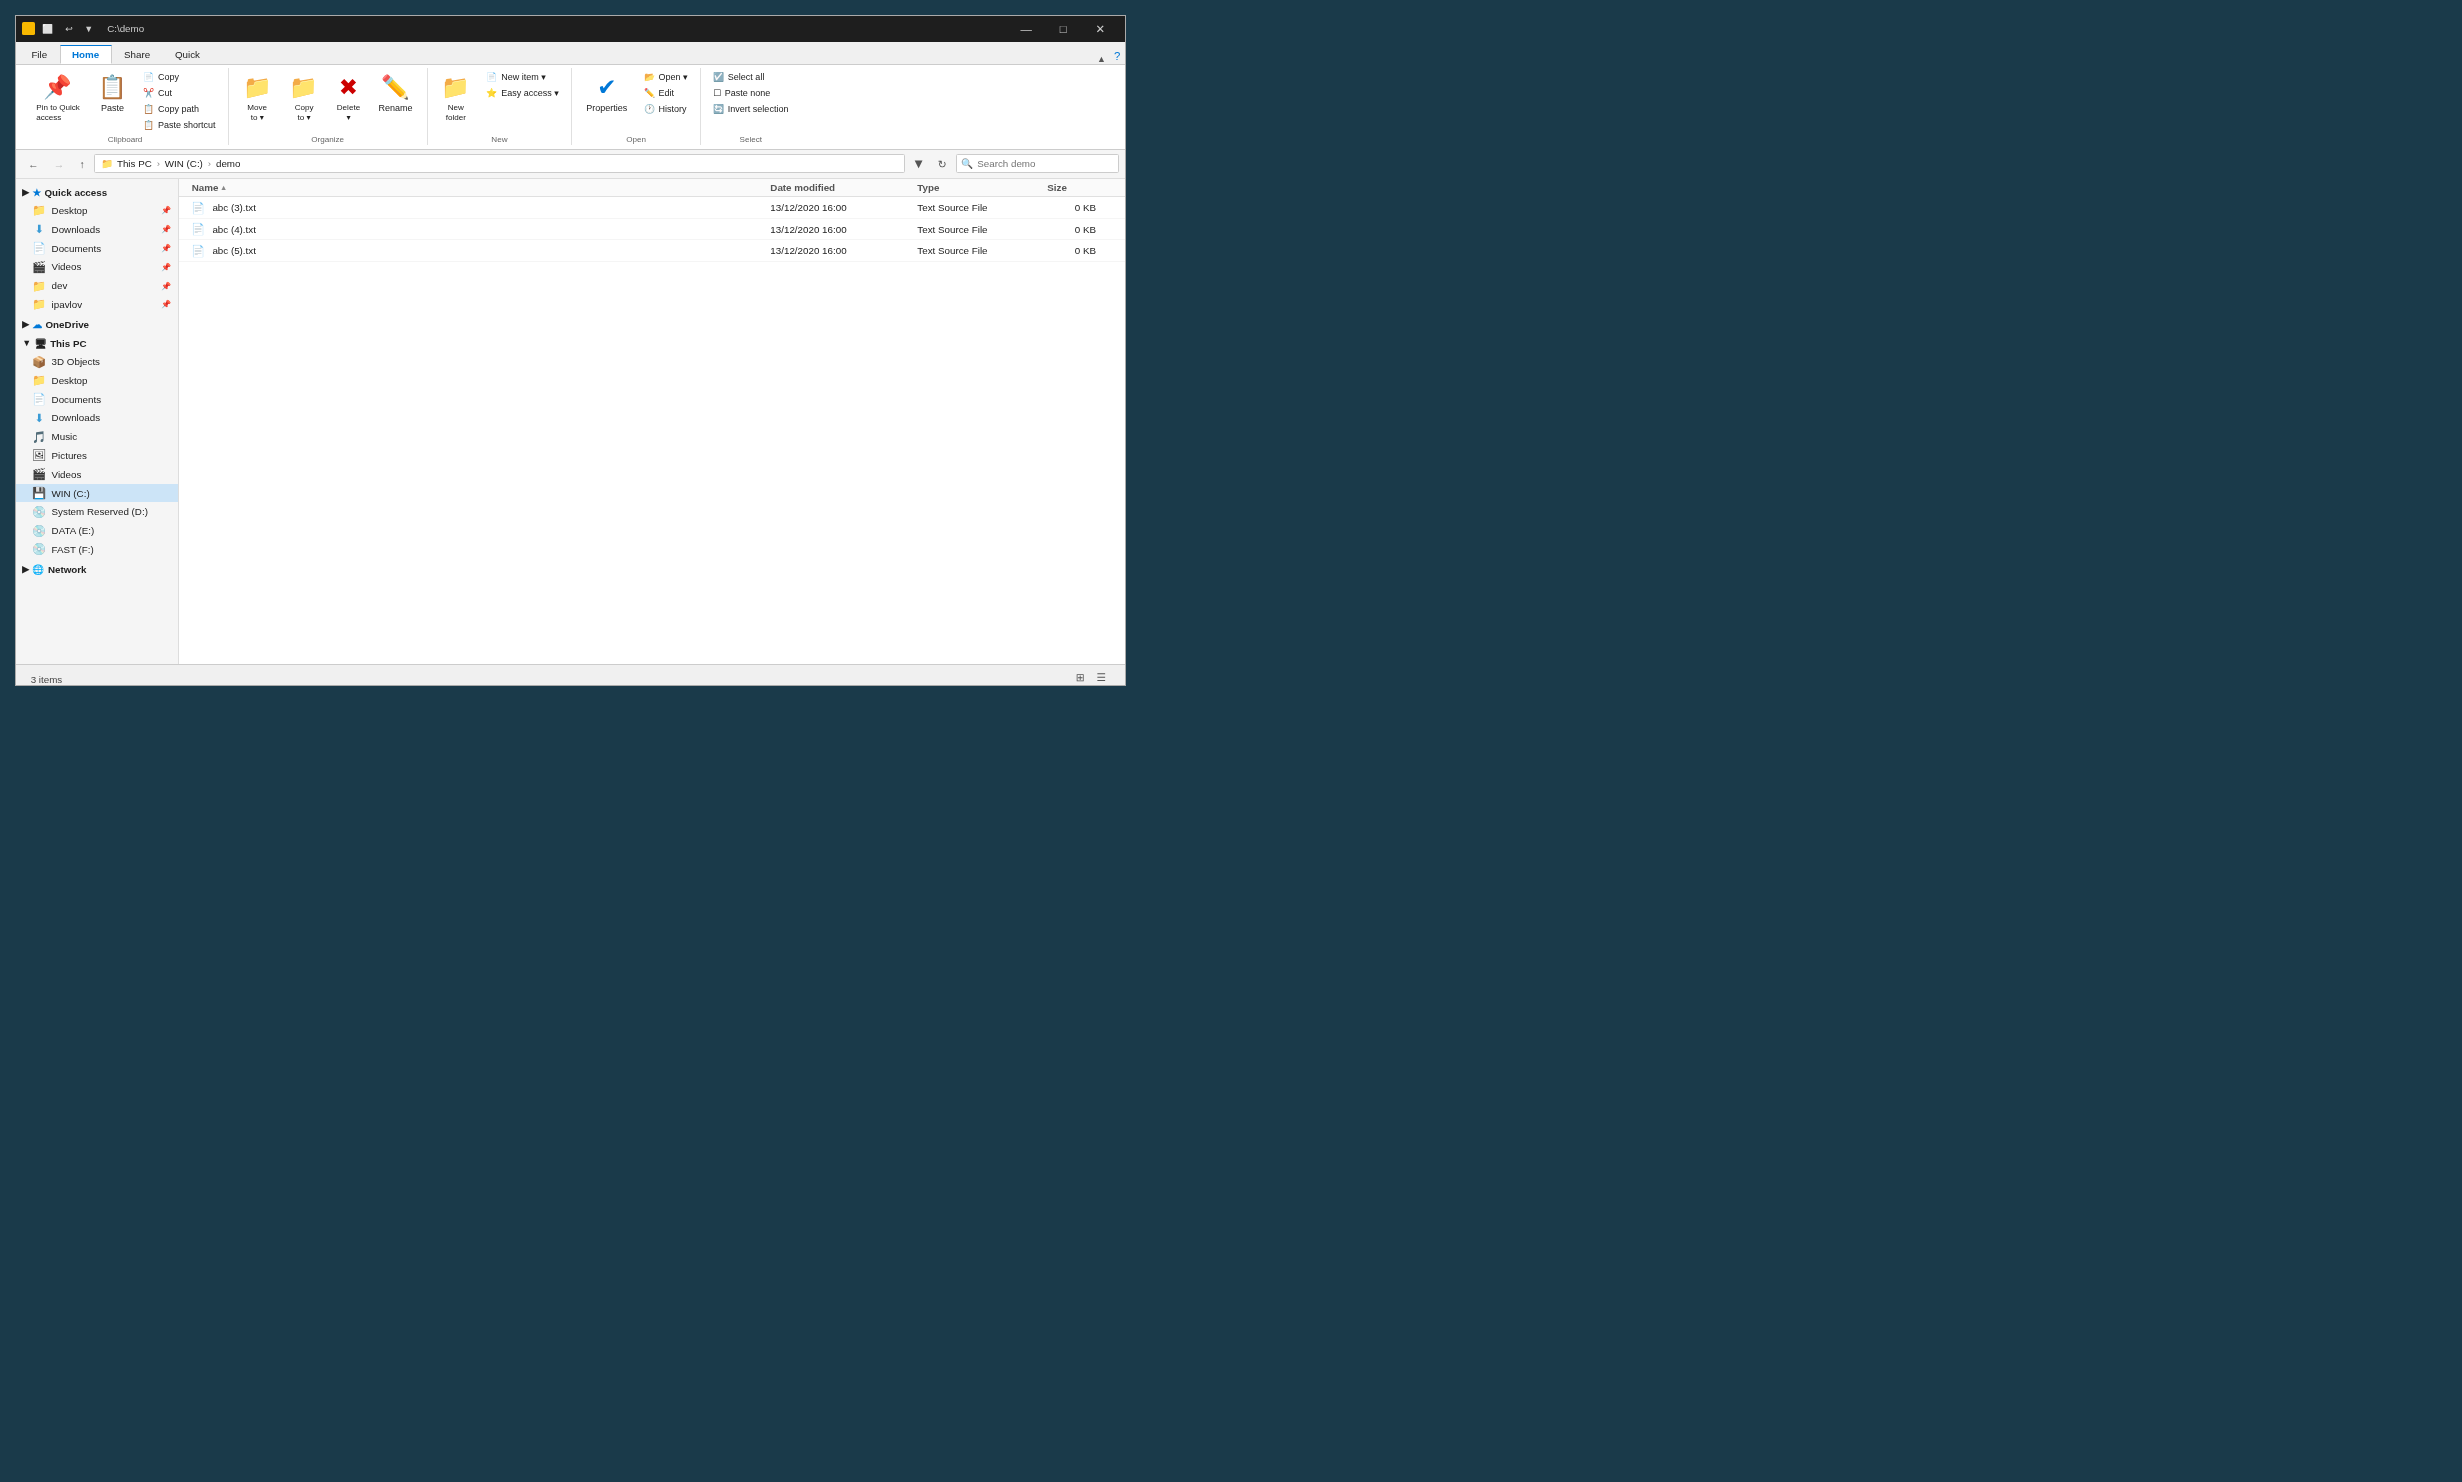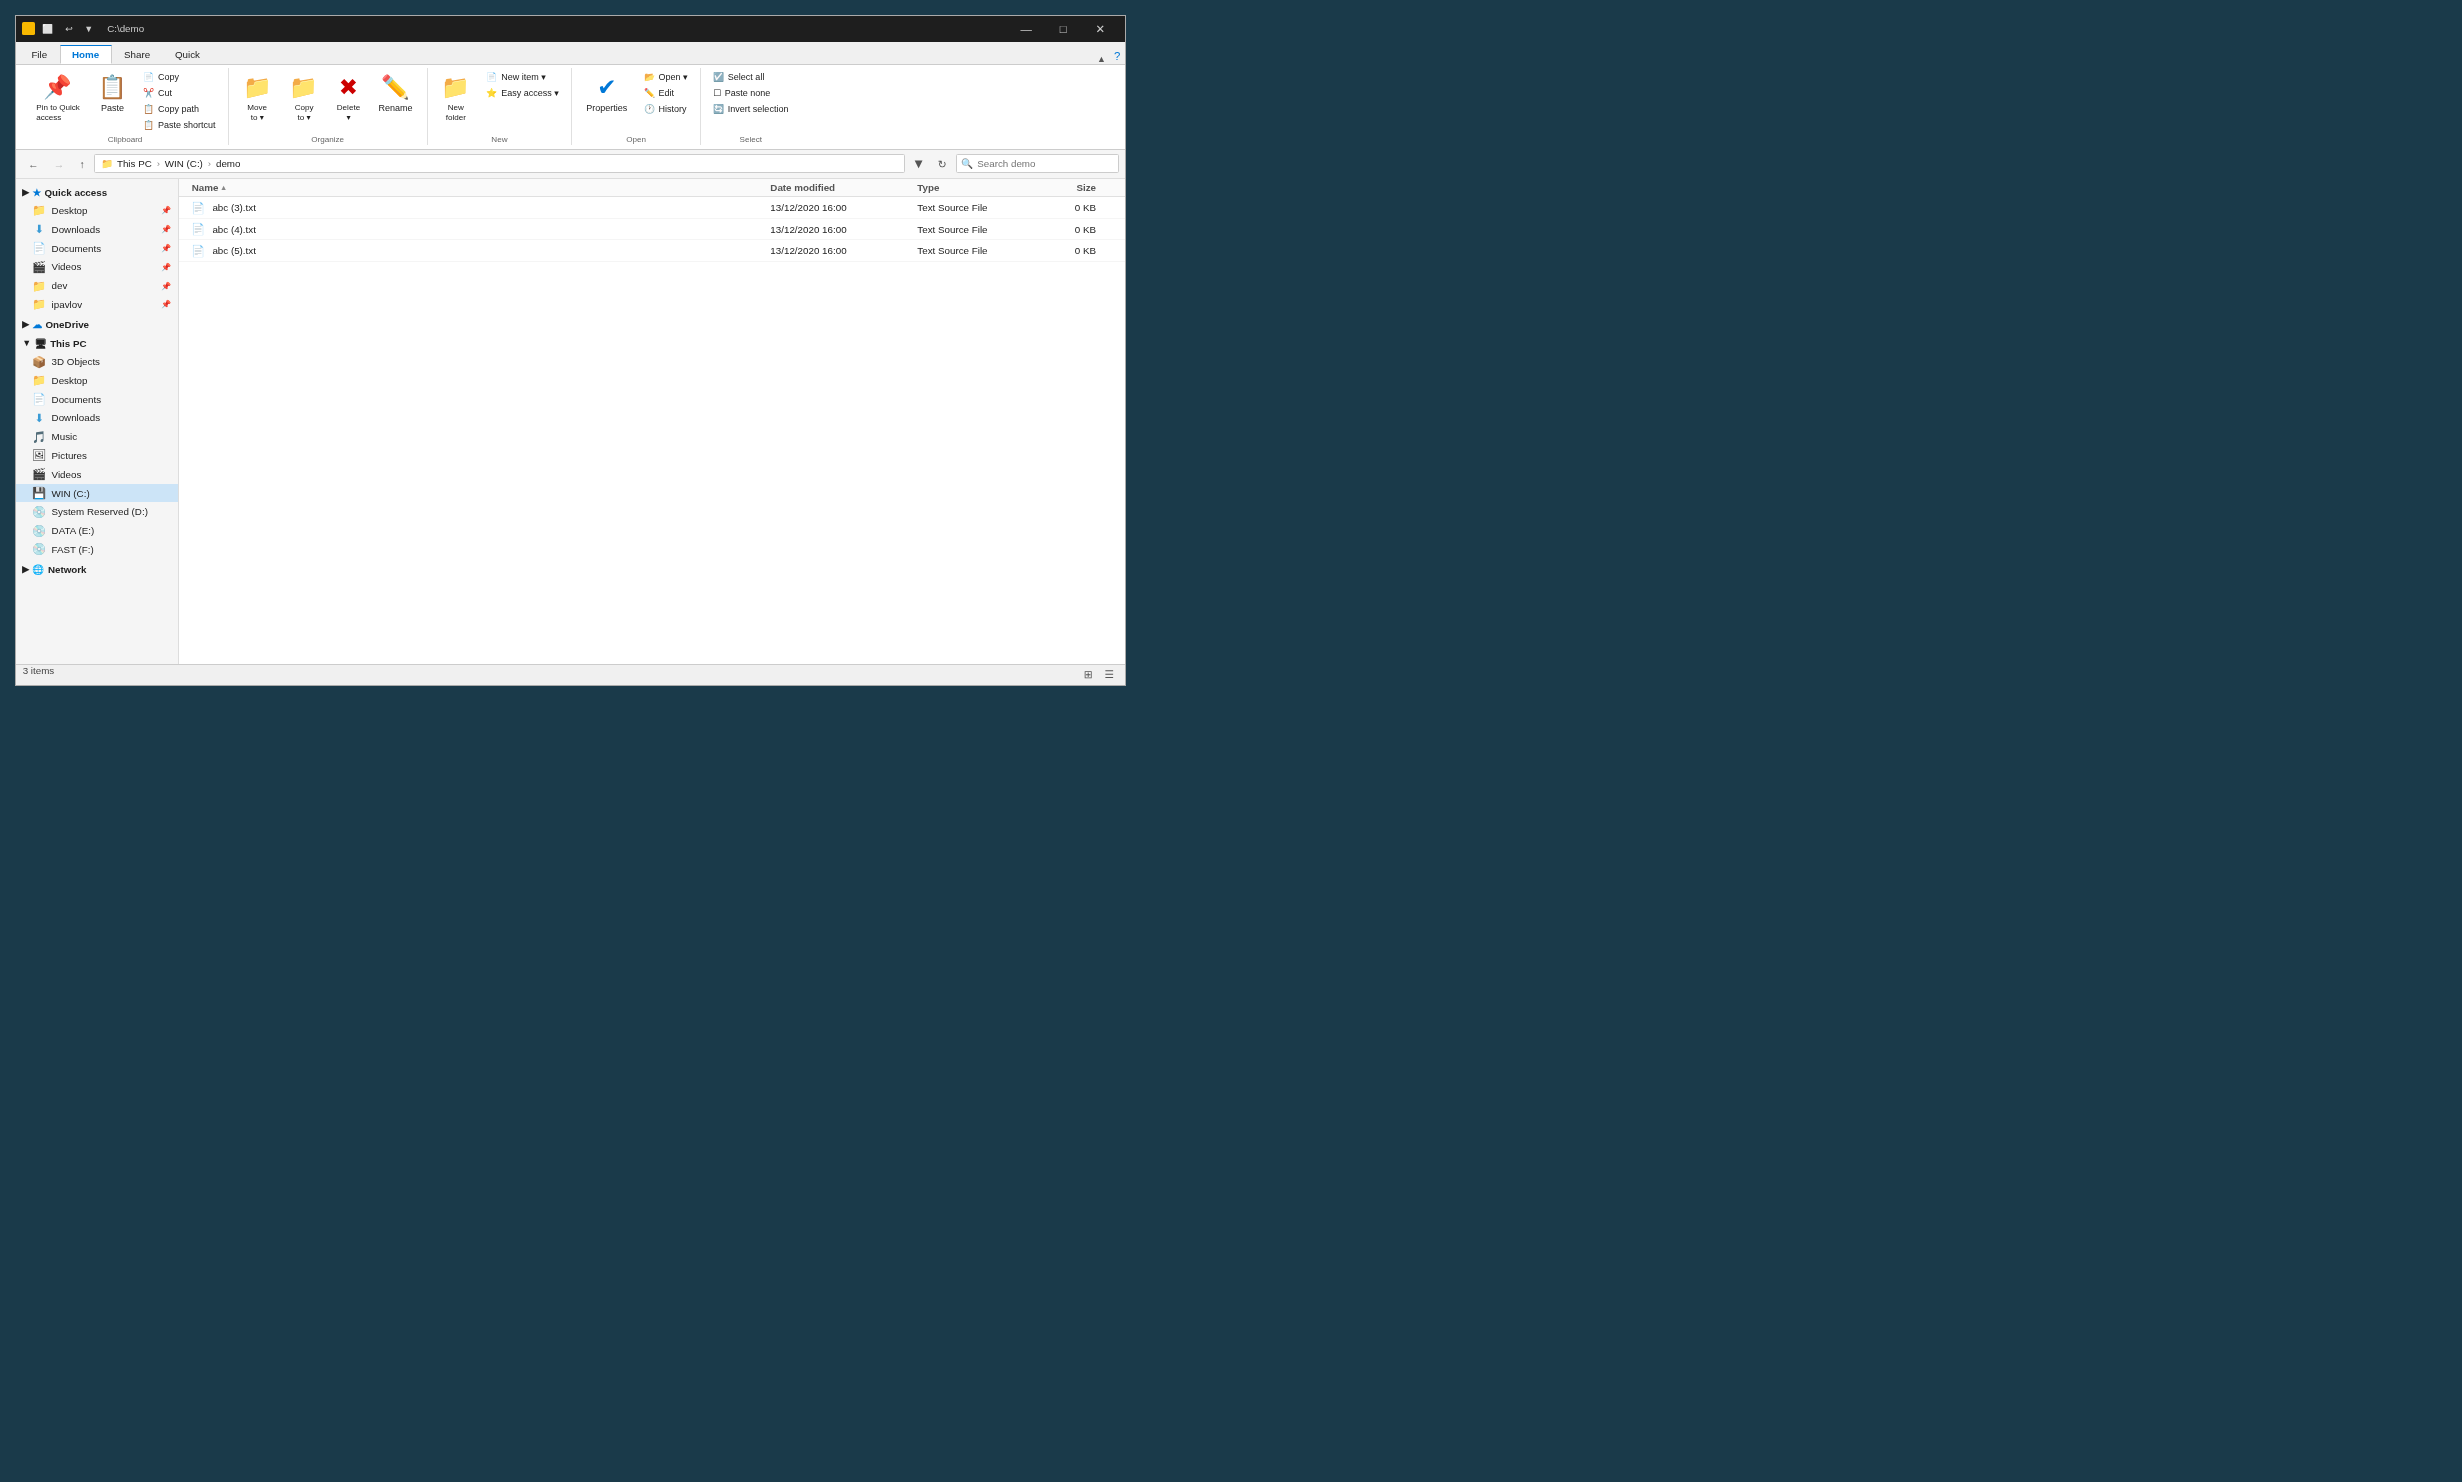--- a/index.html
+++ b/index.html
@@ -317,41 +317,41 @@
       font-size: 9.8px;
       color: #555;
       font-weight: 600;
       position: sticky;
       top: 0;
       z-index: 1;
     }
     .col-name { flex: 1; min-width: 163px; }
     .col-date { width: 147px; }
     .col-type { width: 130px; }
-    .col-size { width: 65px; text-align: right; padding-right: 16.3px; justify-content: flex-end; }
+    .col-size { width: 65px; text-align: right; padding-right: 16.3px; }
     .col-header { cursor: pointer; display: flex; align-items: center; gap: 1.6px; }
     .file-row {
       display: flex;
       align-items: center;
       padding: 3.3px 13px;
       border-bottom: 0.8px solid #f5f5f5;
       font-size: 9.8px;
       color: #222;
       cursor: pointer;
     }
     .file-row .file-icon { font-size: 11.4px; margin-right: 6.5px; }
 
     
     .status-bar {
       height: 21px;
       background: #f0f0f0;
       border-top: 0.8px solid #ccc;
       display: flex;
-      align-items: flex-start;
-      padding: 0 7px;
+      align-items: flex-end;
+      padding: 0 15px;
       font-size: 9.8px;
       color: #444;
       flex-shrink: 0;
     }
     .status-right {
       margin-left: auto;
       display: flex;
       align-items: center;
       gap: 3.3px;
     }

